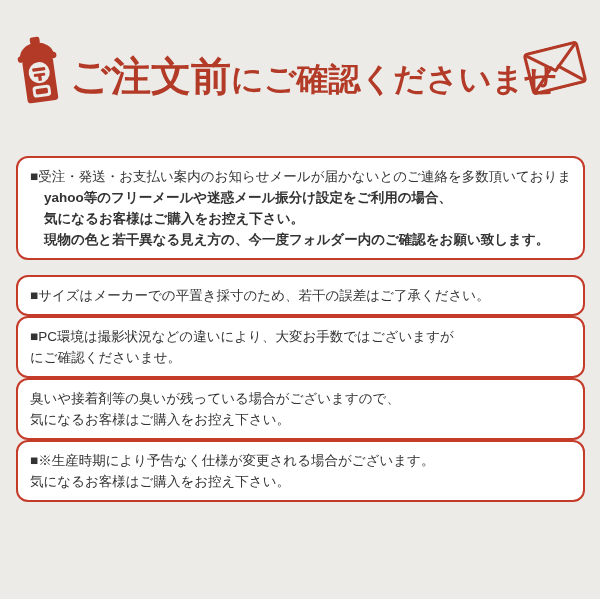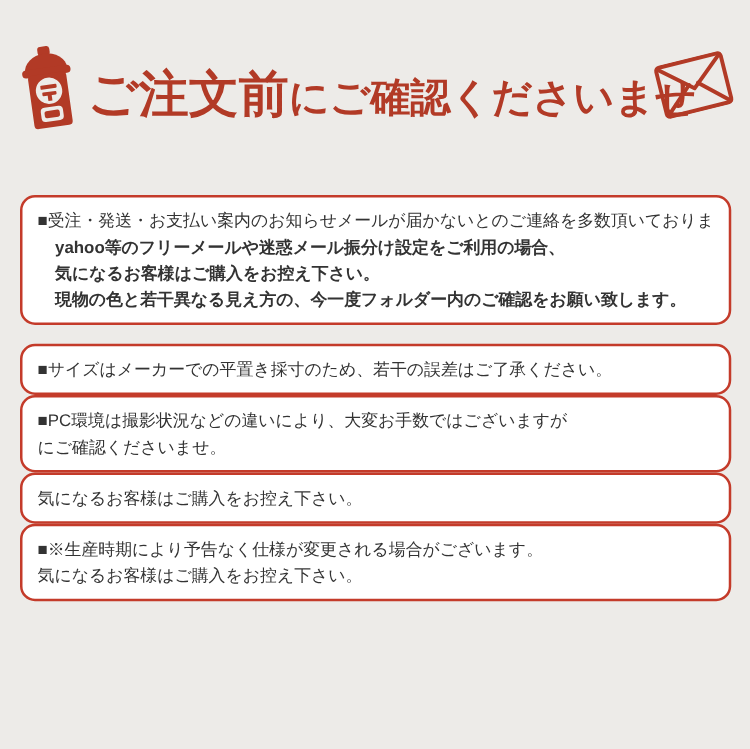--- a/index.html
+++ b/index.html
@@ -82,19 +82,20 @@
       <p class="line indent">現物の色と若干異なる見え方の、今一度フォルダー内のご確認をお願い致します。</p>
     </section>
     <section class="box">
       <p class="line">■サイズはメーカーでの平置き採寸のため、若干の誤差はご了承ください。</p>
     </section>
     <section class="box">
       <p class="line">■PC環境は撮影状況などの違いにより、大変お手数ではございますが</p>
       <p class="line">にご確認くださいませ。</p>
     </section>
     <section class="box">
+      <p class="line">臭いや接着剤等の臭いが残っている場合がございますので、</p>
       <p class="line">気になるお客様はご購入をお控え下さい。</p>
     </section>
     <section class="box">
       <p class="line">■※生産時期により予告なく仕様が変更される場合がございます。</p>
       <p class="line">気になるお客様はご購入をお控え下さい。</p>
     </section>
   </div>
 
 </body></html>

